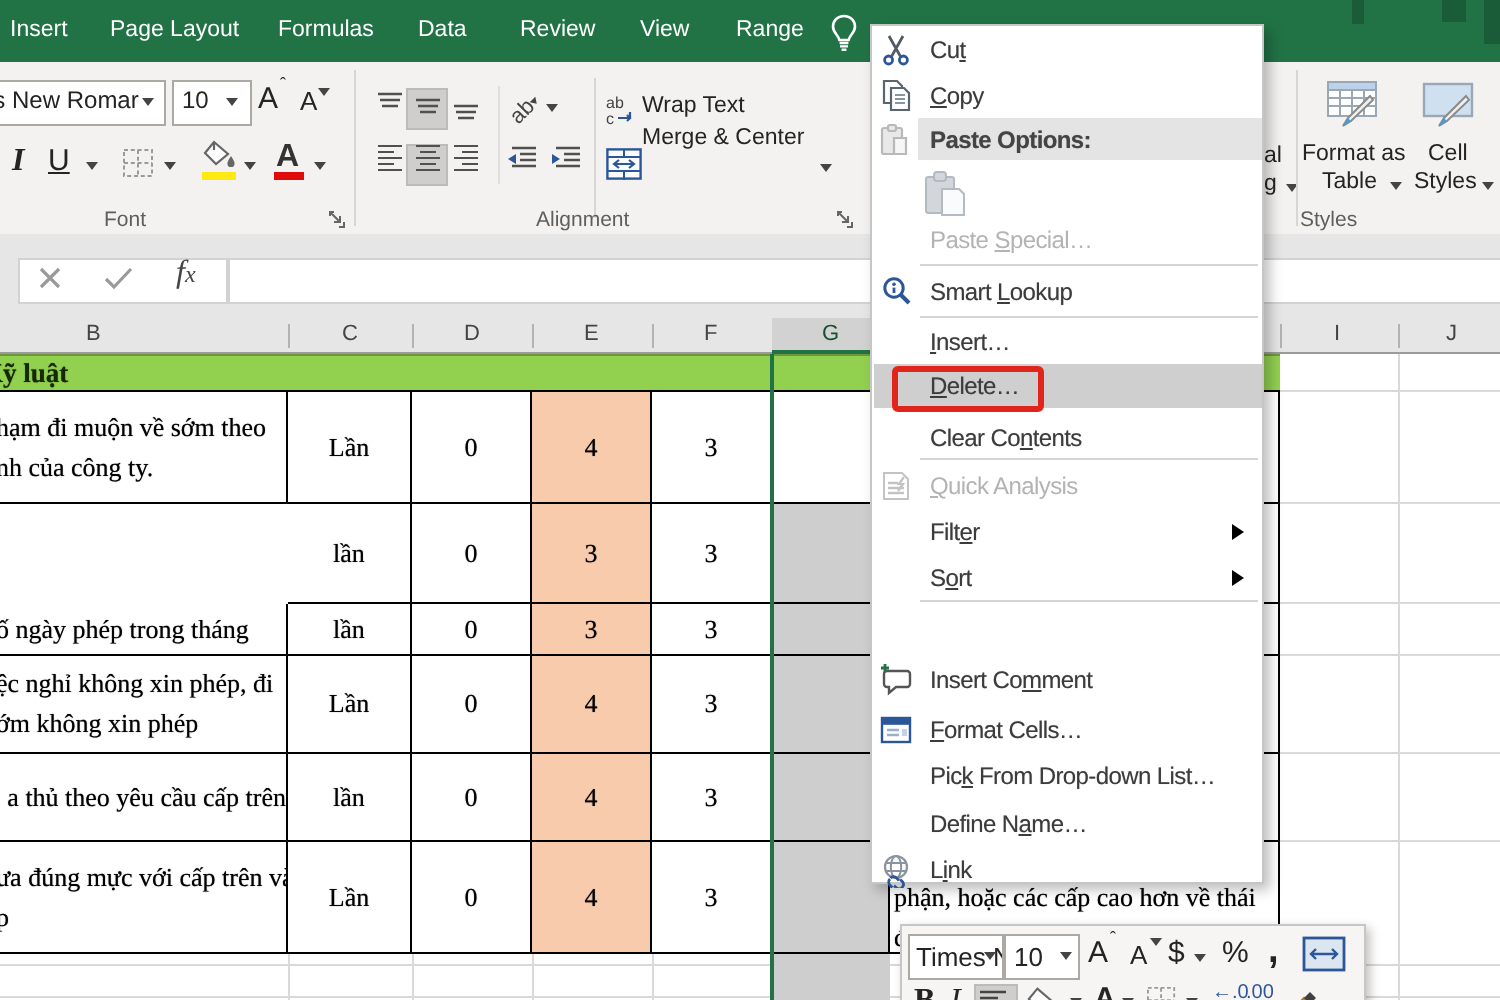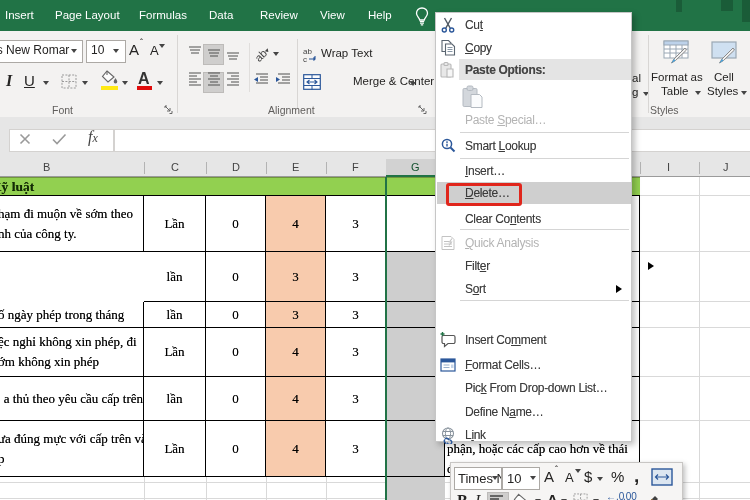--- a/index.html
+++ b/index.html
@@ -52,21 +52,21 @@
 </head>
 <body>
 
 <div class="abs" id="tabbar">
  <span class="tab" style="left:5px;">Insert</span>
  <span class="tab" style="left:55px;">Page Layout</span>
  <span class="tab" style="left:139px;">Formulas</span>
  <span class="tab" style="left:209px;">Data</span>
  <span class="tab" style="left:260px;">Review</span>
  <span class="tab" style="left:320px;">View</span>
- <span class="tab" style="left:368px;">Help</span>
+ <span class="tab" style="left:368px;">Range</span>
  <svg style="position:absolute;left:415px;top:7px;" width="14" height="19" viewBox="0 0 14 19">
   <path d="M7 1 C3.7 1 1.5 3.4 1.5 6.3 c0 1.8 .9 3 1.8 4.1 .7 .9 1.2 1.6 1.4 2.6 h4.6 c.2-1 .7-1.7 1.4-2.6 .9-1.1 1.8-2.3 1.8-4.1 C12.5 3.4 10.3 1 7 1 Z" fill="none" stroke="#fff" stroke-width="1.3"></path>
   <path d="M4.8 14.5 h4.4 M5 16.2 h4 M5.8 17.9 h2.4" stroke="#fff" stroke-width="1.2" fill="none"></path>
  </svg>
  <div class="abs" style="left:676px;top:0;width:6px;height:12px;background:#1a5c38;"></div>
  <div class="abs" style="left:721px;top:0;width:12px;height:11px;background:#1a5c38;"></div>
  <div class="abs" style="left:742px;top:0;width:8px;height:22px;background:#1a5c38;"></div>
 </div>
 
 <div class="abs" id="ribbon">
@@ -136,21 +136,21 @@
   <path d="M90 33 l4 2.5 l-4 2.5 z" fill="#2b579a"></path>
  </svg>
  <div class="da" style="left:273px;top:21px;border-left-width:3px;border-right-width:3px;"></div>
  <div class="vsep" style="left:297px;top:8px;height:70px;"></div>
  <div class="vsep" style="left:249px;top:12px;height:49px;background:#e0dedc;"></div>
  <svg class="abs" style="left:303px;top:43px;" width="18" height="16" viewBox="0 0 18 16">
   <rect x="0.7" y="0.7" width="16.6" height="14.6" fill="#fbfcfe" stroke="#2b579a" stroke-width="1.2"></rect>
   <path d="M1 4.5 h16 M1 11.5 h16 M9 1 V4.5 M9 11.5 V16" stroke="#2b579a" stroke-width="1"></path>
   <path d="M4.5 8 h9 M6.5 6 l-2.5 2 l2.5 2 M11.5 6 l2.5 2 l-2.5 2" stroke="#2b579a" stroke-width="1.1" fill="none"></path>
  </svg>
- <div class="rbt" style="left:321px;top:44px;margin-left:32px;">Merge &amp; Center</div>
+ <div class="rbt" style="left:321px;top:32px;">Merge &amp; Center</div>
  <div class="da" style="left:410px;top:51px;border-left-width:3px;border-right-width:3px;"></div>
  <svg class="abs" style="left:303px;top:16px;" width="16" height="16" viewBox="0 0 16 16">
   <text x="0" y="7" font-size="8" fill="#444" font-family="Liberation Sans">ab</text>
   <text x="0" y="15" font-size="8" fill="#444" font-family="Liberation Sans">c</text>
   <path d="M6 12 h6 v-3 M10.5 10.5 l1.5 1.5 l-1.5 1.5" stroke="#2b579a" stroke-width="1.1" fill="none"></path>
  </svg>
  <div class="rbt" style="left:321px;top:16px;">Wrap Text</div>
  <div class="glabel" style="left:268px;top:73px;">Alignment</div>
  <svg class="abs" style="left:418px;top:74px;" width="10" height="10" viewBox="0 0 10 10">
   <path d="M1 3 V1 H3 M1 1 L6 6 M6 3 V6 H3" stroke="#666" fill="none" stroke-width="1"></path>
@@ -381,21 +381,21 @@
           <path d="M3 2.5 h9 l3 3 v10 h-12 z"></path>
         </g>
         <g stroke="#c3c3c3" stroke-width="1.2">
           <path d="M5 12.5 h8 M5 10 h8 M5 7.5 h5"></path>
         </g>
         <path d="M13 4.5 l-2.5 3.5 h2 l-2.5 3.5" stroke="#c3c3c3" fill="none" stroke-width="1.1"></path>
       </svg>
   <div class="mt"><u>Q</u>uick Analysis</div>
  </div>
 
- <div class="mi" style="top:241px;padding-left:32px;">
+ <div class="mi" style="top:241px;">
       <div class="mt">Filt<u>e</u>r</div>
       <div class="marr"></div>
     </div>
 
  <div class="mi" style="top:264.5px;">
       <div class="mt">S<u>o</u>rt</div>
       <div class="marr"></div>
     </div>
  <div class="msep" style="top:286.5px;"></div>
 

